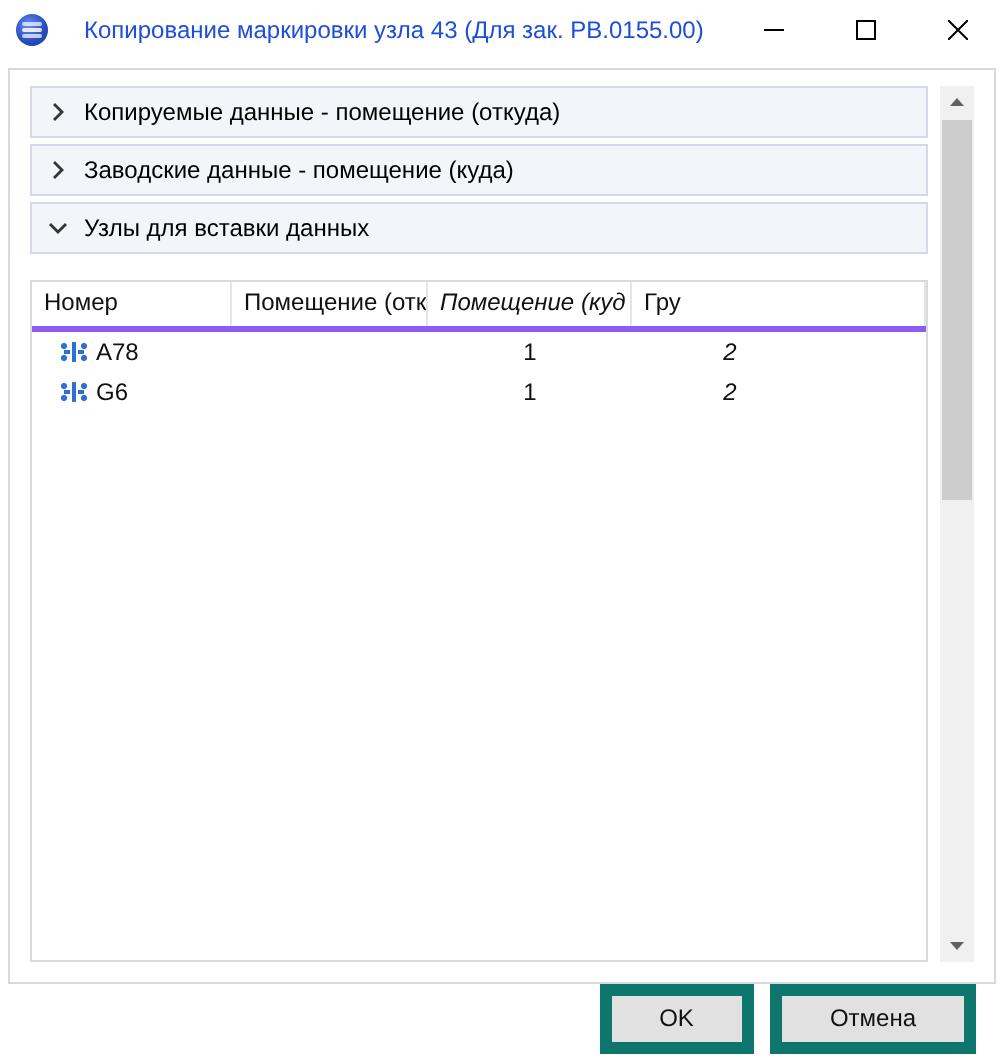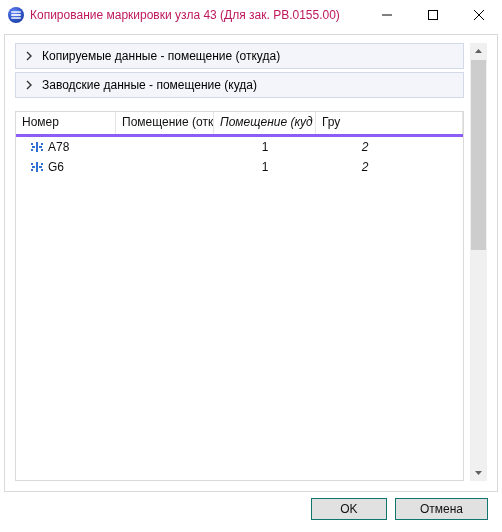--- a/index.html
+++ b/index.html
@@ -2,21 +2,21 @@
 <html><head>
 <meta charset="utf-8">
 <style>
   html, body { margin: 0; padding: 0; font-family: "Segoe UI", Tahoma, sans-serif; font-size: 12px; color: #111; }
   .window { width: 502px; height: 532px; background: #fff; box-sizing: border-box; display: flex; flex-direction: column; position: relative; }
 
   
   .titlebar { height: 30px; display: flex; align-items: center; }
   .titlebar .icon { width: 16px; height: 16px; margin: 0 6px 0 8px; border-radius: 50%; background: radial-gradient(circle at 40% 35%, #6a8bff 0%, #2a4fbf 55%, #1b3a8a 100%); position: relative; flex-shrink: 0; }
   .titlebar .icon::after { content: ""; position: absolute; left: 3px; right: 3px; top: 7px; height: 1.5px; background: rgba(255,255,255,0.85); border-radius: 1px; box-shadow: 0 -3px 0 rgba(255,255,255,0.7), 0 3px 0 rgba(255,255,255,0.7); }
-  .titlebar .title { flex: 1 1 auto; color: #be185d; white-space: nowrap; overflow: hidden; text-overflow: ellipsis; }
+  .titlebar .title { flex: 1 1 auto; color: #1d4ed8; white-space: nowrap; overflow: hidden; text-overflow: ellipsis; margin-left: 12px; }
   .winbtn { width: 46px; height: 30px; display: flex; align-items: center; justify-content: center; }
   .winbtn svg { display: block; }
 
   
   .client { flex: 1 1 auto; display: flex; flex-direction: column; padding: 4px 4px 6px 4px; box-sizing: border-box; }
   .content-outer { flex: 1 1 auto; border: 1px solid #d9d9d9; background: #fff; padding: 8px 10px 10px 10px; display: flex; gap: 6px; box-sizing: border-box; position: relative; }
   .content-main { flex: 1 1 auto; display: flex; flex-direction: column; min-width: 0; }
   .vscroll { width: 17px; flex-shrink: 0; display: flex; flex-direction: column; }
   .vscroll .sbtn { height: 17px; background: #f0f0f0; display: flex; align-items: center; justify-content: center; color: #5a5a5a; }
   .vscroll .sbtn svg { display: block; }
@@ -50,21 +50,21 @@
       linear-gradient(#2e6fd6,#2e6fd6) right 2px top 4px / 3px 2px no-repeat,
       linear-gradient(#2e6fd6,#2e6fd6) center / 2px 10px no-repeat,
       radial-gradient(circle, #2e6fd6 50%, transparent 55%) left top / 4px 4px no-repeat,
       radial-gradient(circle, #2e6fd6 50%, transparent 55%) left bottom / 4px 4px no-repeat,
       radial-gradient(circle, #2e6fd6 50%, transparent 55%) right top / 4px 4px no-repeat,
       radial-gradient(circle, #2e6fd6 50%, transparent 55%) right bottom / 4px 4px no-repeat;
   }
 
   
   .footer { height: 34px; display: flex; align-items: center; justify-content: flex-end; gap: 8px; padding: 0 10px; }
-  .btn { min-width: 76px; height: 22px; border: 1px solid #0f766e; background: #e1e1e1; display: flex; align-items: center; justify-content: center; padding: 0 24px; box-sizing: border-box; }
+  .btn { min-width: 76px; height: 35px; border: 6px solid #0f766e; background: #e1e1e1; display: flex; align-items: center; justify-content: center; padding: 0 24px; box-sizing: border-box; }
 
 </style>
 </head>
 <body>
 
 <div class="window">
 
   <div class="titlebar">
     <div class="icon"></div>
     <div class="title">Копирование маркировки узла 43 (Для зак. РВ.0155.00)</div>
@@ -104,20 +104,30 @@
           <div class="section-header">
             <span class="chev">
               <svg width="10" height="10" viewBox="0 0 10 10">
                   <path d="M3 1 L7 5 L3 9" fill="none" stroke="#333" stroke-width="1.4"></path>
                 </svg>
             </span>
             <span class="label">Заводские данные - помещение (куда)</span>
           </div>
         </div>
 
+        <div class="section">
+          <div class="section-header">
+            <span class="chev">
+              <svg width="10" height="10" viewBox="0 0 10 10">
+                  <path d="M1 3 L5 7 L9 3" fill="none" stroke="#333" stroke-width="1.4"></path>
+                </svg>
+            </span>
+            <span class="label">Узлы для вставки данных</span>
+          </div>
+        </div>
 
         <div class="table-wrap">
           <div class="thead">
             <div class="th c-num">Номер</div>
             <div class="th c-r1">Помещение (отк</div>
             <div class="th c-r2">Помещение (куд</div>
             <div class="th c-grp">Гру</div>
           </div>
           <div class="tbody" id="tbody">
               <div class="trow">

